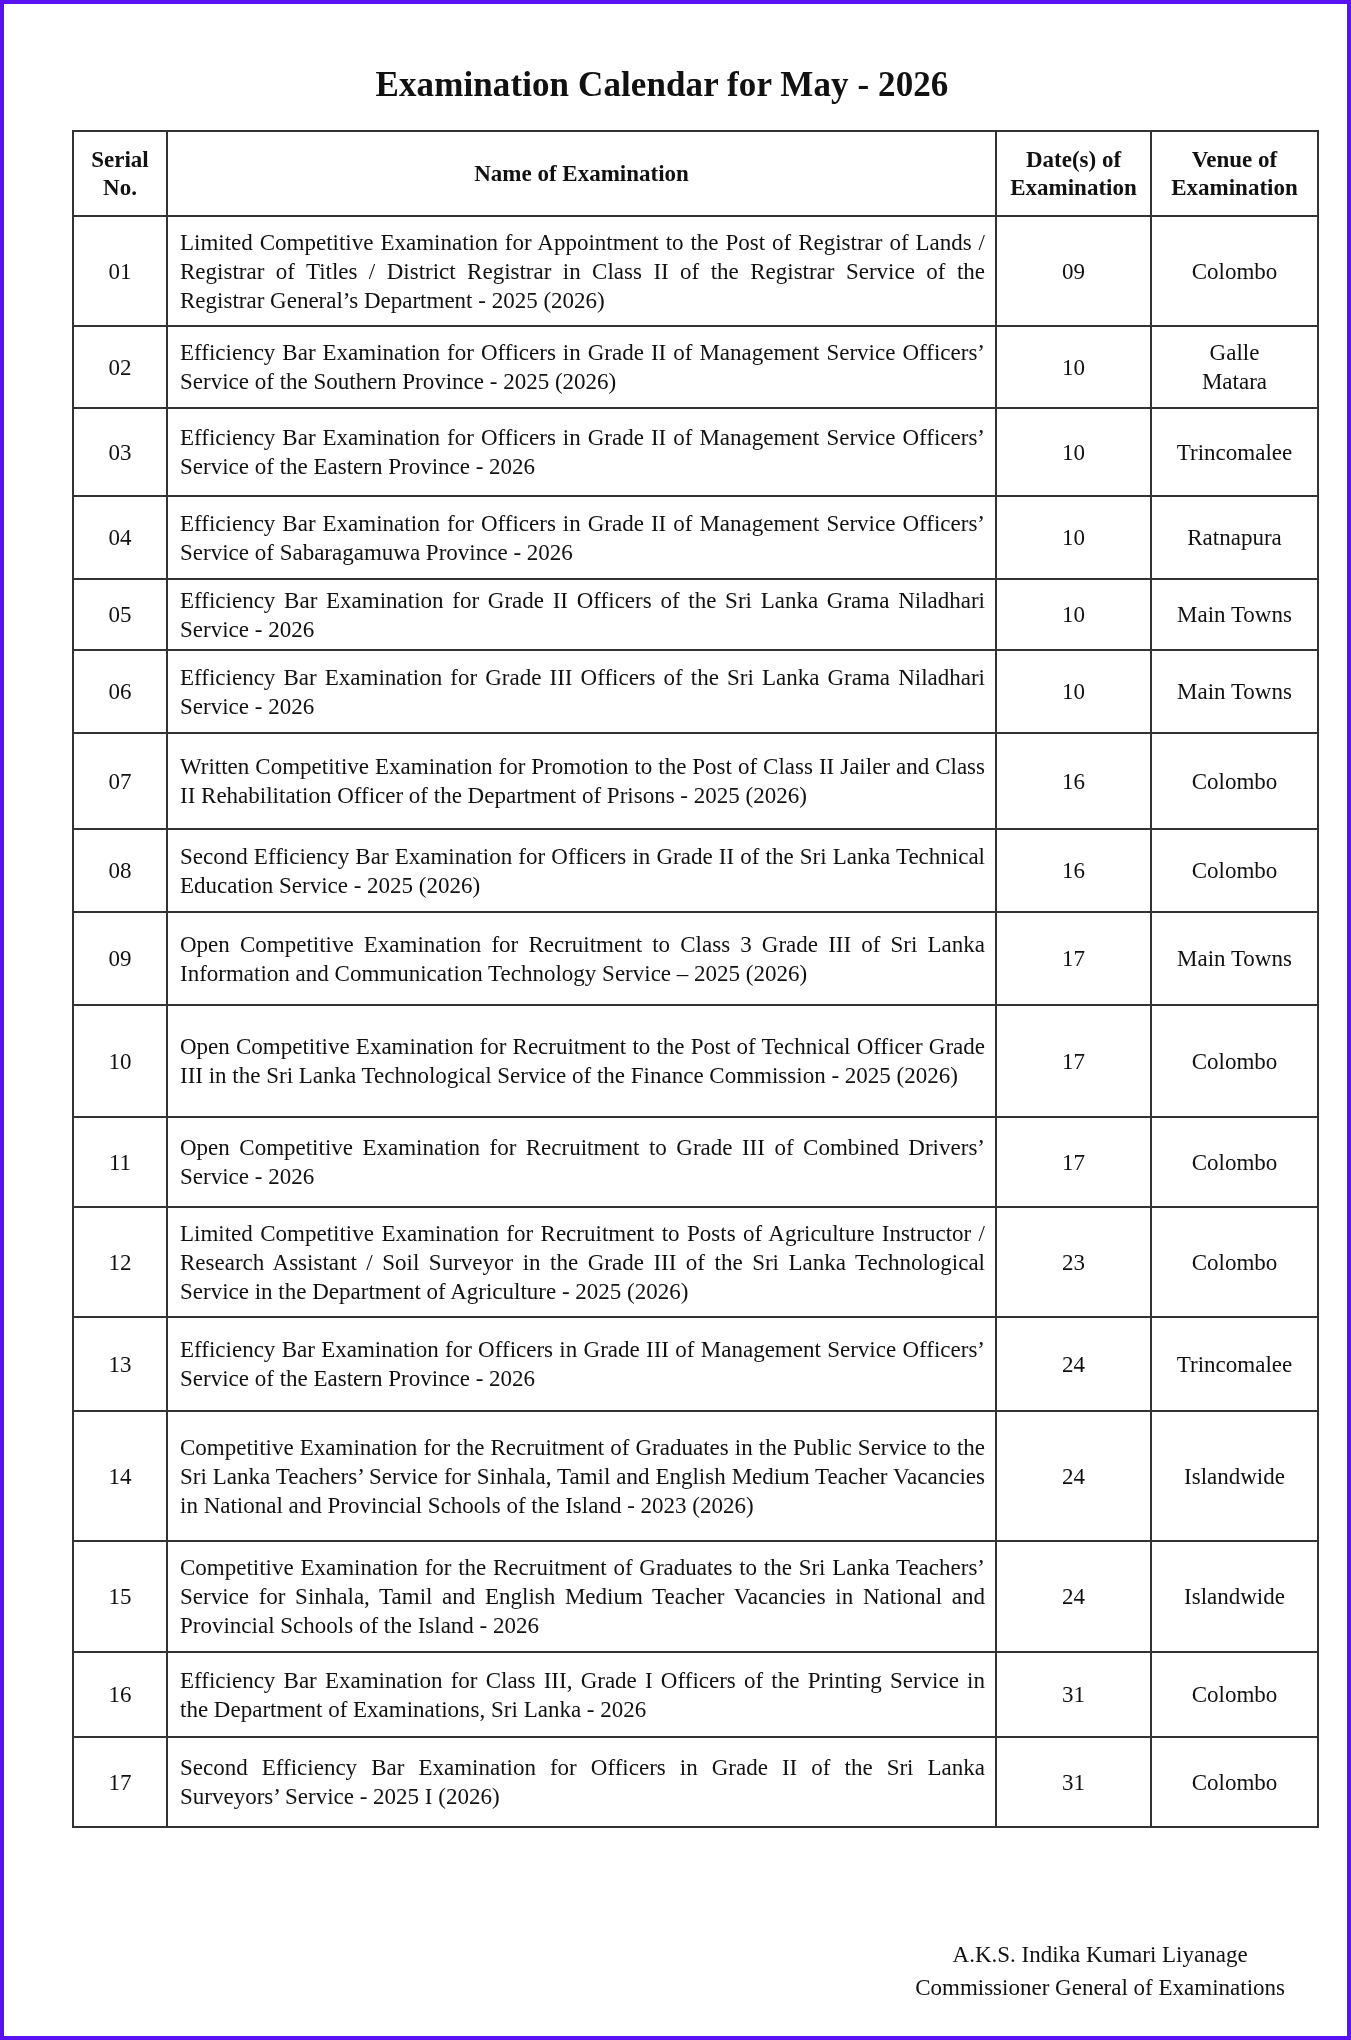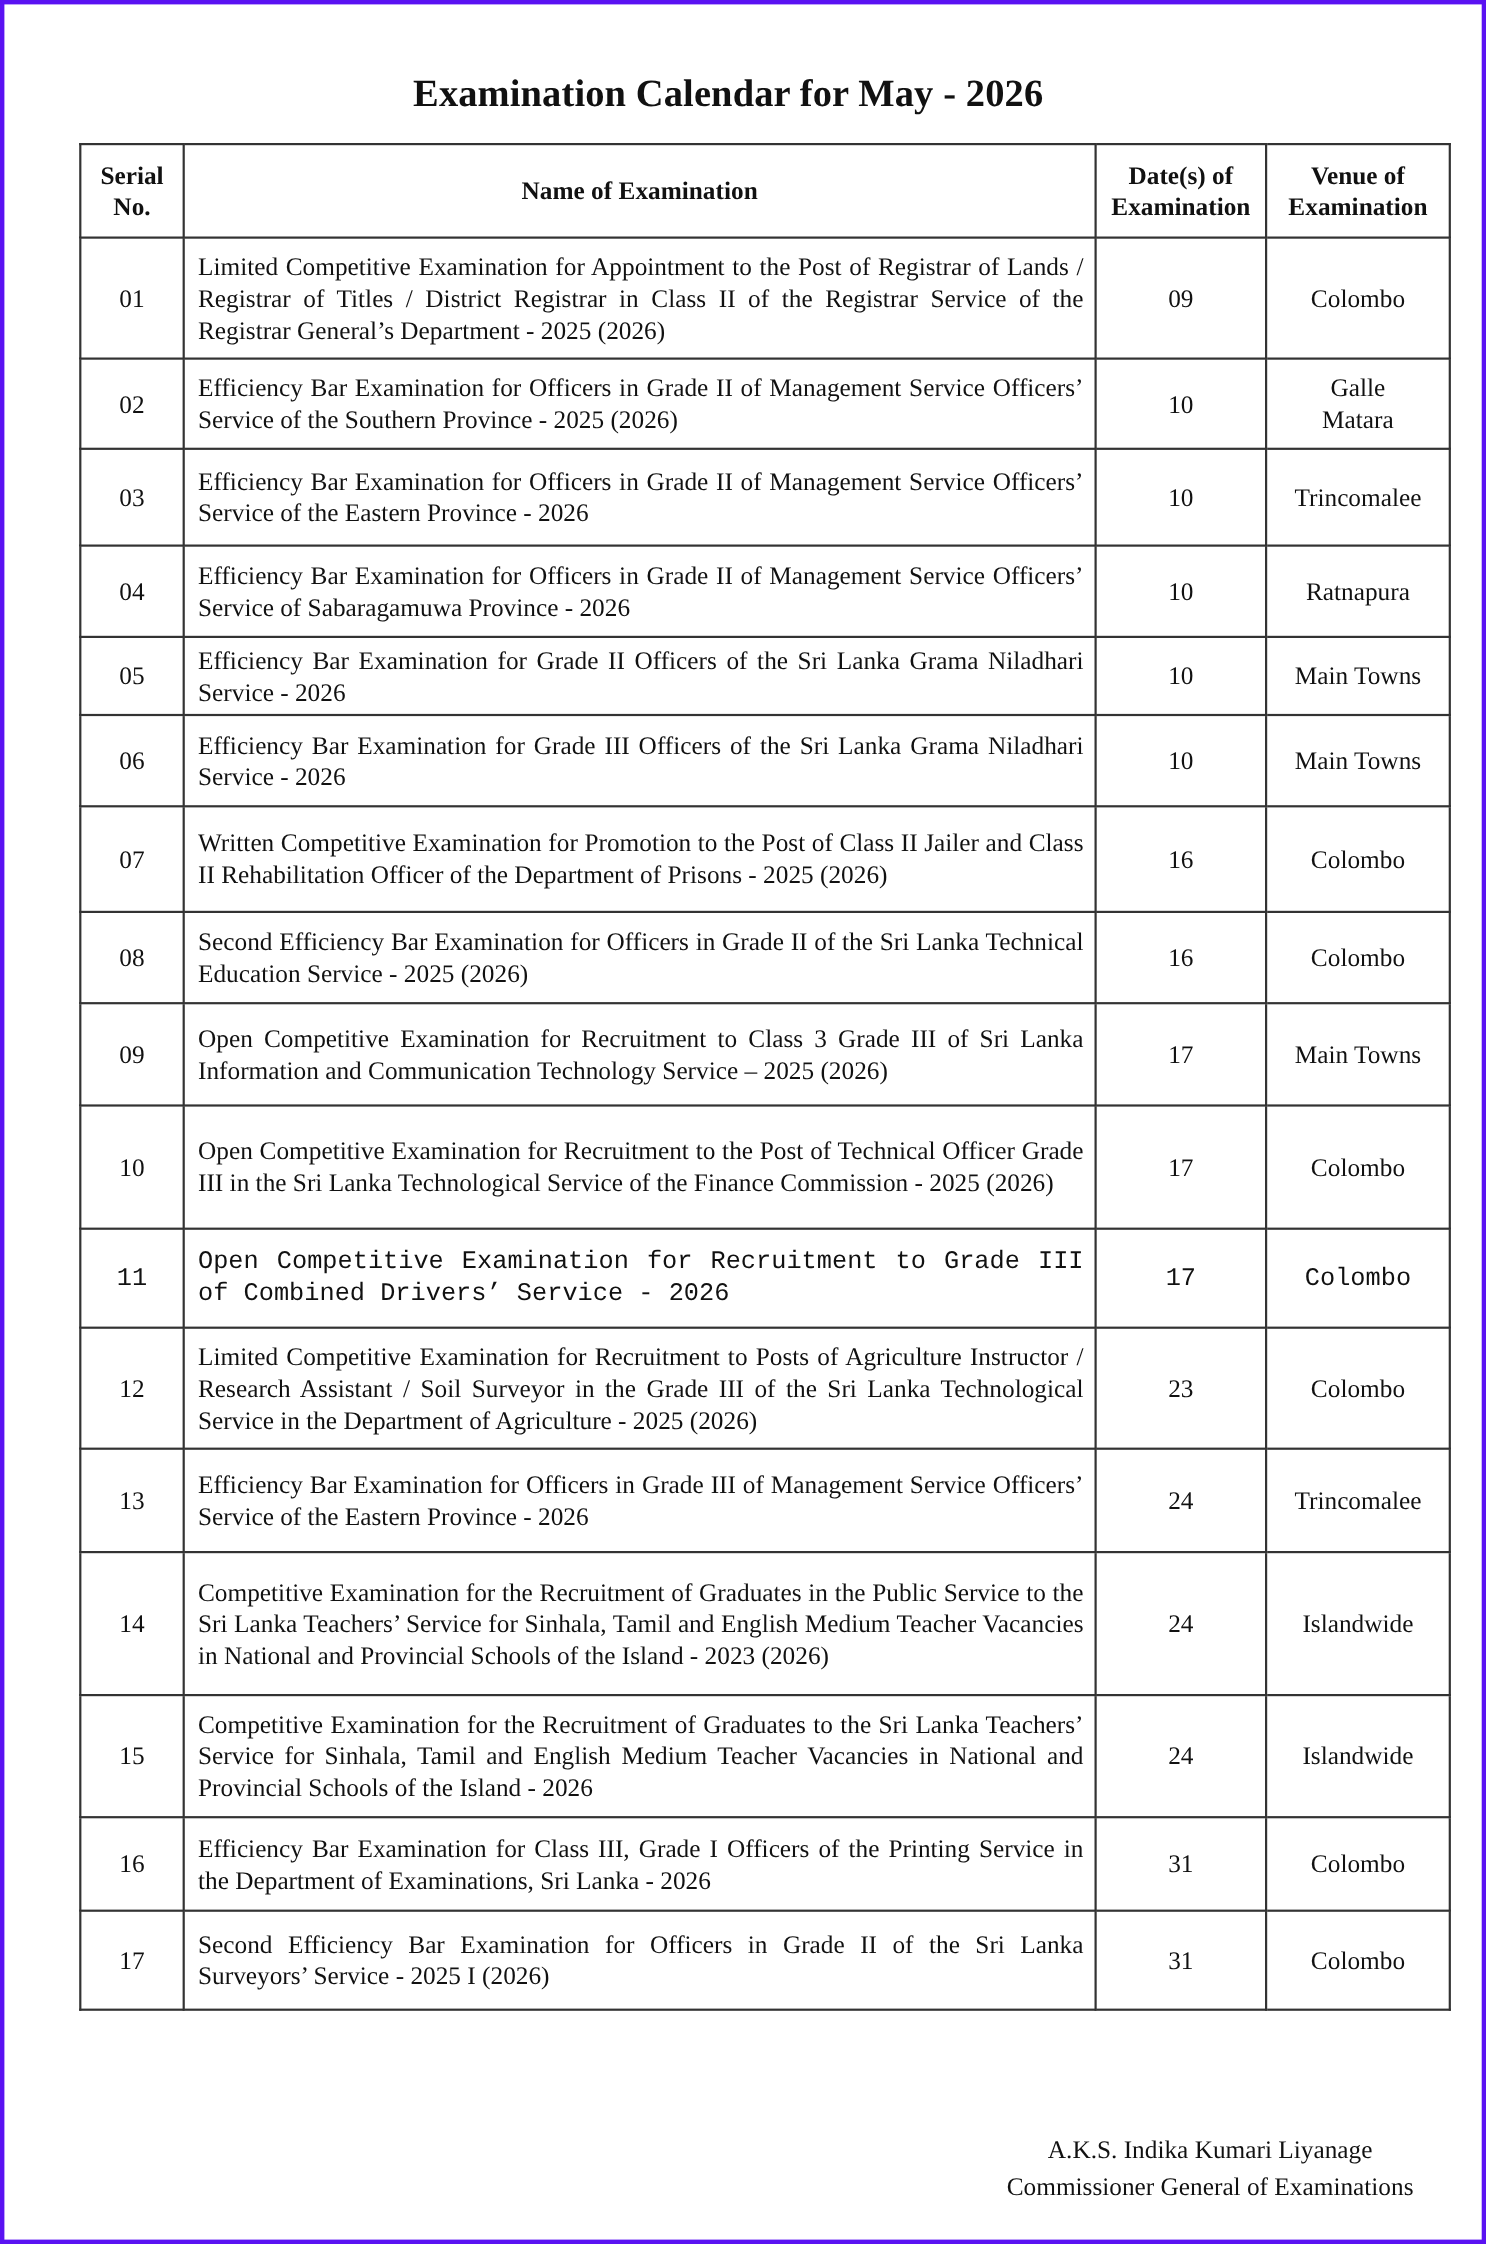--- a/index.html
+++ b/index.html
@@ -112,21 +112,21 @@
         </td>
       </tr>
       <tr style="height: 112px;">
         <td class="num">10</td>
         <td class="name">Open Competitive Examination  for Recruitment to the Post of Technical Officer Grade III in the Sri Lanka Technological Service of the Finance Commission - 2025 (2026)</td>
         <td class="date">17</td>
         <td class="venue">
           <span>Colombo</span>
         </td>
       </tr>
-      <tr style="height: 90px; font-family: Liberation Mono, monospace;">
+      <tr style="height: 90px;">
         <td class="num">11</td>
         <td class="name">Open Competitive Examination  for Recruitment to Grade III of Combined Drivers’ Service - 2026</td>
         <td class="date">17</td>
         <td class="venue">
           <span>Colombo</span>
         </td>
       </tr>
       <tr style="height: 110px;">
         <td class="num">12</td>
         <td class="name">Limited Competitive Examination  for Recruitment to Posts of Agriculture Instructor / Research Assistant / Soil Surveyor in the Grade III of the Sri Lanka Technological Service in the Department of Agriculture - 2025 (2026)</td>

